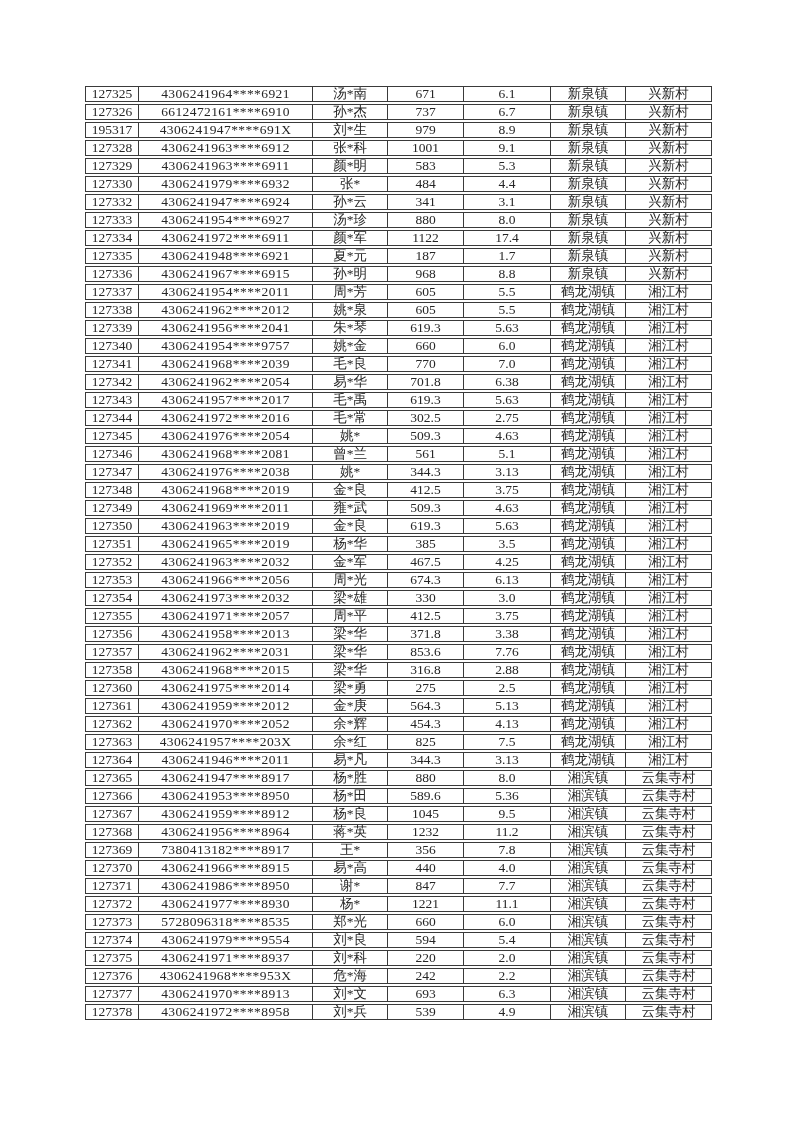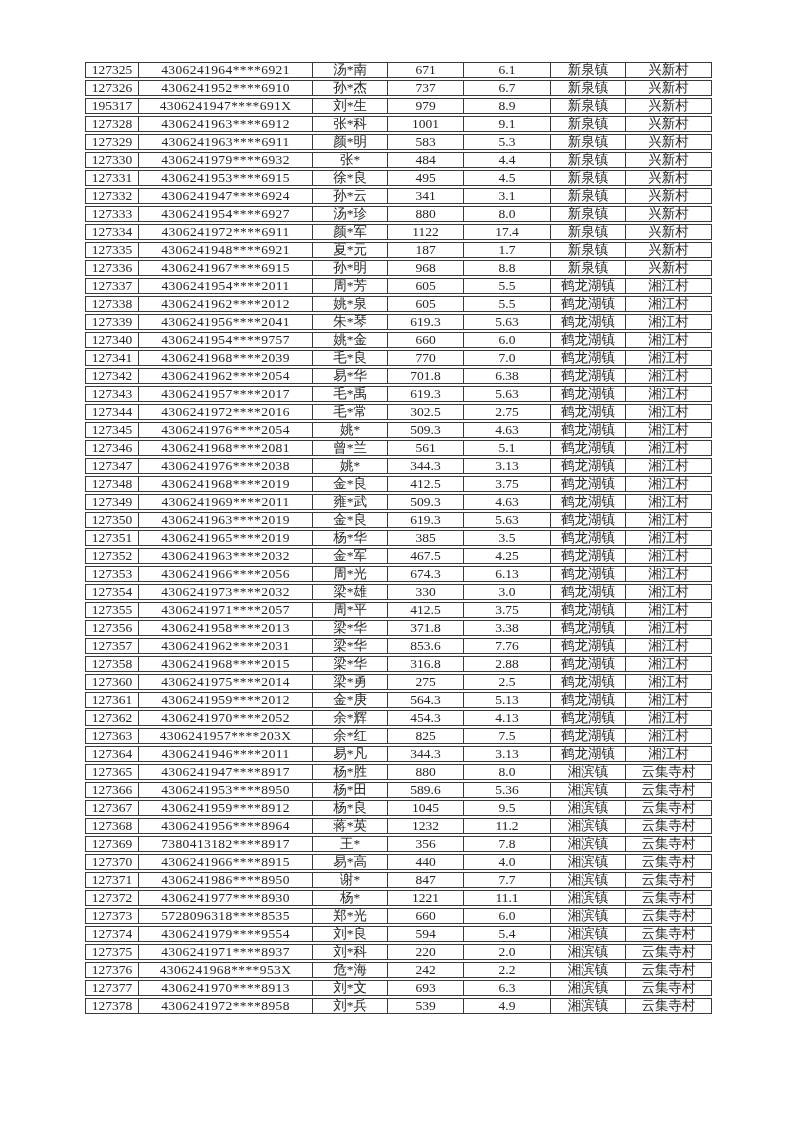--- a/index.html
+++ b/index.html
@@ -10,21 +10,21 @@
     height: 1122px;
     background: #ffffff;
     margin: 0 auto;
     overflow: hidden;
     font-family: "Liberation Serif", "DejaVu Serif", serif;
     color: #262626;
   }
   table.records {
     position: absolute;
     left: 85px;
-    top: 60px;
+    top: 84px;
     width: 627px;
     border-collapse: separate;
     border-spacing: 0 2px;
     table-layout: fixed;
   }
   table.records td {
     height: 14px;
     line-height: 14px;
     font-size: 13.5px;
     text-align: center;
@@ -66,21 +66,21 @@
           <td class="c0">127325</td>
           <td class="c1">4306241964****6921</td>
           <td class="c2">汤*南</td>
           <td class="c3">671</td>
           <td class="c4">6.1</td>
           <td class="c5">新泉镇</td>
           <td class="c6">兴新村</td>
         </tr>
         <tr>
           <td class="c0">127326</td>
-          <td class="c1">4306241952****6910</td>
+          <td class="c1">6612472161****6910</td>
           <td class="c2">孙*杰</td>
           <td class="c3">737</td>
           <td class="c4">6.7</td>
           <td class="c5">新泉镇</td>
           <td class="c6">兴新村</td>
         </tr>
         <tr>
           <td class="c0">195317</td>
           <td class="c1">4306241947****691X</td>
           <td class="c2">刘*生</td>
@@ -110,29 +110,20 @@
         <tr>
           <td class="c0">127330</td>
           <td class="c1">4306241979****6932</td>
           <td class="c2">张*</td>
           <td class="c3">484</td>
           <td class="c4">4.4</td>
           <td class="c5">新泉镇</td>
           <td class="c6">兴新村</td>
         </tr>
         <tr>
-          <td class="c0">127331</td>
-          <td class="c1">4306241953****6915</td>
-          <td class="c2">徐*良</td>
-          <td class="c3">495</td>
-          <td class="c4">4.5</td>
-          <td class="c5">新泉镇</td>
-          <td class="c6">兴新村</td>
-        </tr>
-        <tr>
           <td class="c0">127332</td>
           <td class="c1">4306241947****6924</td>
           <td class="c2">孙*云</td>
           <td class="c3">341</td>
           <td class="c4">3.1</td>
           <td class="c5">新泉镇</td>
           <td class="c6">兴新村</td>
         </tr>
         <tr>
           <td class="c0">127333</td>

